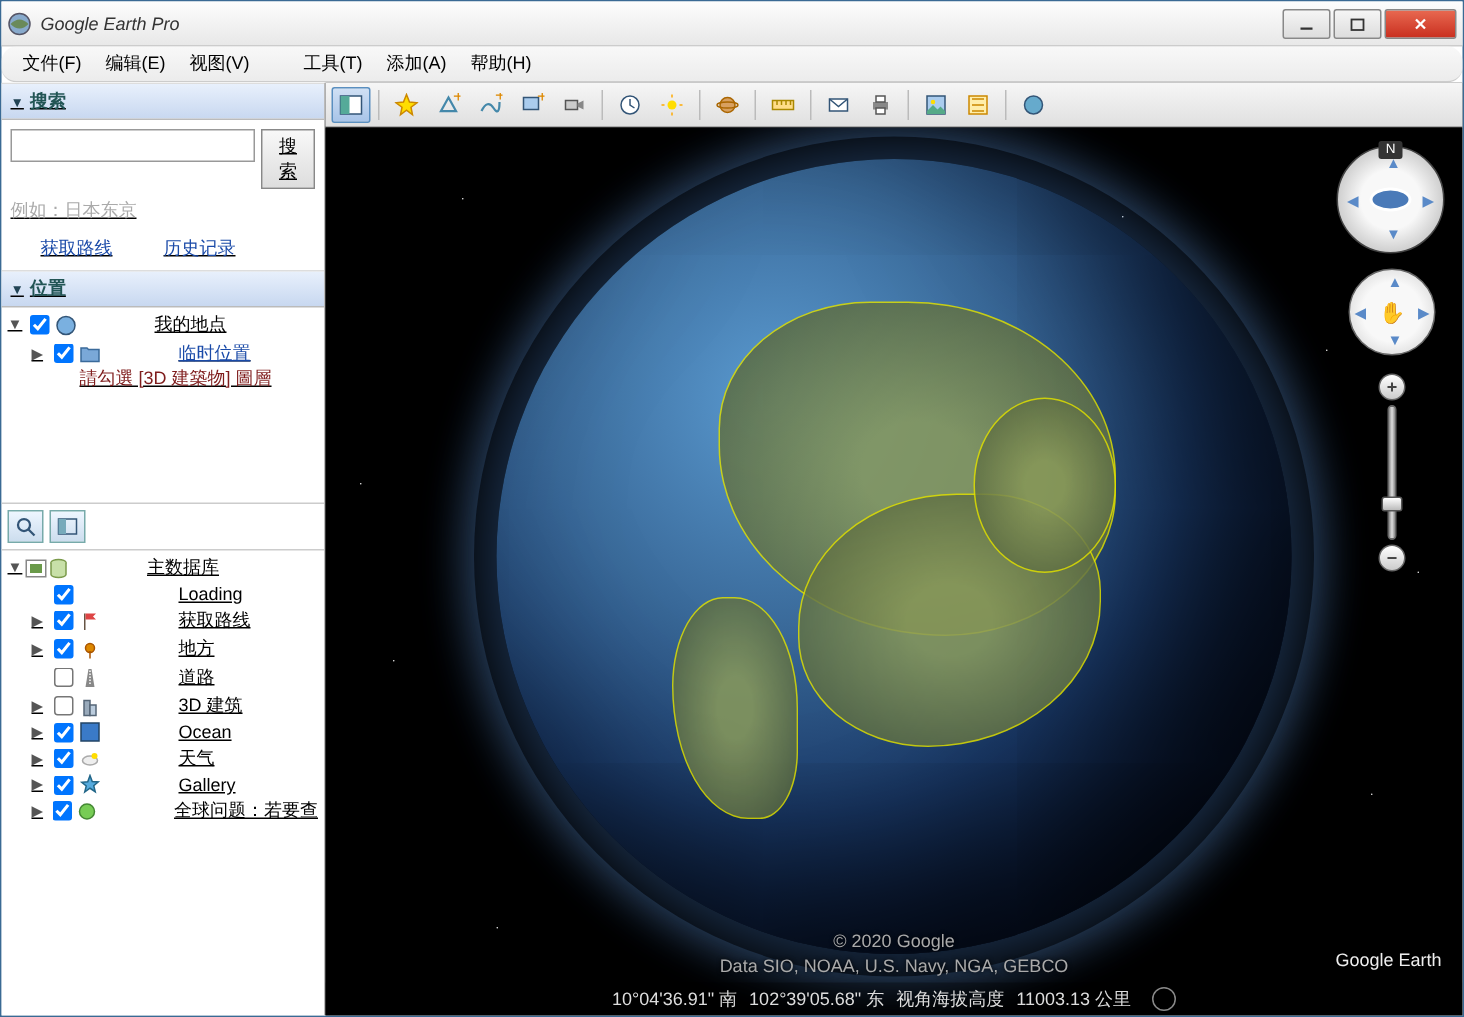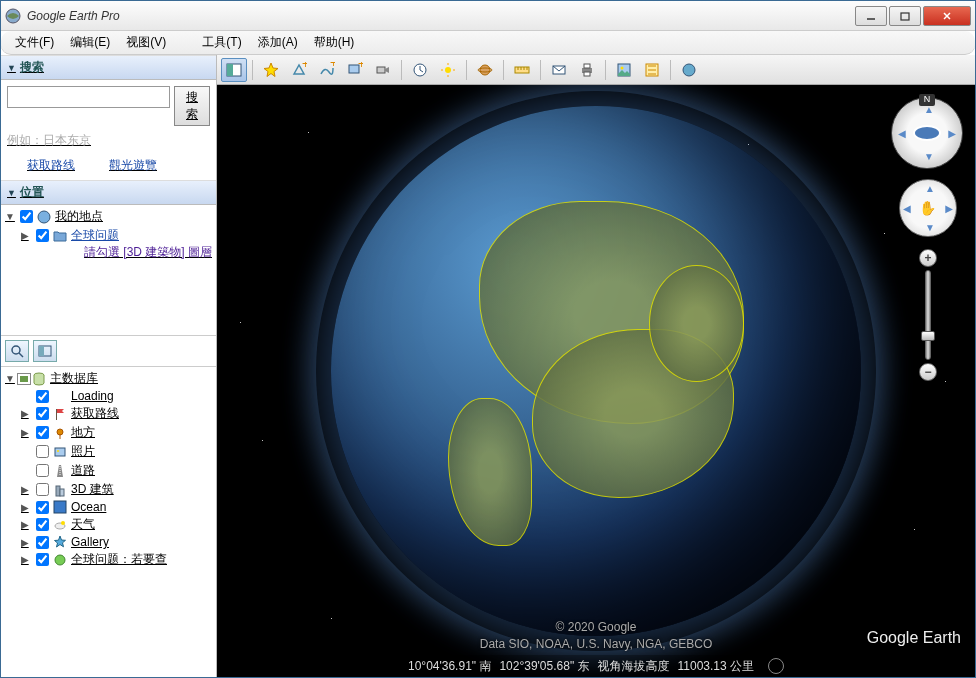--- a/index.html
+++ b/index.html
@@ -32,23 +32,23 @@
 .search-btn { padding: 2px 8px; border: 1px solid #888; background: linear-gradient(to bottom, #f8f8f8, #ddd); cursor: pointer; }
 .search-hint { color: #aaa; margin-top: 6px; }
 .search-links { display: flex; gap: 34px; margin-top: 8px; padding-left: 20px; }
 .search-links span { color: #1a4aa8; cursor: pointer; }
 
 .tree { padding: 2px 4px; overflow-y: auto; flex: 1; }
 .tree-node { display: flex; align-items: center; padding: 1px 0; white-space: nowrap; }
 .tree-toggle { width: 12px; font-size: 10px; color: #555; cursor: pointer; }
 .tree-cb { margin: 0 3px; }
 .tree-icon { width: 16px; height: 14px; margin-right: 3px; display: inline-flex; align-items: center; justify-content: center; }
-.tree-label { cursor: pointer; }
+.tree-label { cursor: pointer; margin-left: 48px; }
 .tree-label.link { color: #1a4aa8; text-decoration: underline; }
-.tree-hint { color: #4c1d95; padding-left: 48px; line-height: 1.3; text-align: right; }
+.tree-hint { color: #7f1d1d; padding-left: 48px; line-height: 1.3; }
 .indent-1 { padding-left: 16px; }
 
 .tool-row { padding: 4px; border-top: 1px solid #ccc; border-bottom: 1px solid #ccc; display: flex; gap: 4px; }
 .tool-sq { width: 24px; height: 22px; border: 1px solid #7aa; background: linear-gradient(to bottom,#eef6ff,#cde); display:flex; align-items:center; justify-content:center; cursor:pointer; }
 
 .layers-body { flex: 1; overflow-y: auto; }
 
 .main-view { flex: 1; position: relative; background: #000; display: flex; flex-direction: column; }
 
 .toolbar { height: 30px; background: linear-gradient(to bottom, #f6f6f6, #e0e0e0); border-bottom: 1px solid #aaa; display: flex; align-items: center; padding: 0 4px; gap: 2px; }
@@ -57,21 +57,21 @@
 .tb-sep { width: 1px; height: 20px; background: #bbb; margin: 0 3px; }
 
 .globe-area { flex: 1; position: relative; background: #000; overflow: hidden; }
 .stars { position: absolute; inset: 0; }
 .star { position: absolute; width: 1px; height: 1px; background: #fff; border-radius: 50%; }
 .globe { position: absolute; left: 50%; top: 50%; width: 530px; height: 530px; margin-left: -265px; margin-top: -275px; border-radius: 50%; background: radial-gradient(circle at 35% 30%, #5a9ad0 0%, #3a6a9a 30%, #1a3a6a 55%, #0a1a3a 75%, #000510 90%); box-shadow: 0 0 40px 10px rgba(80,140,220,0.35), inset -60px -50px 120px rgba(0,0,0,0.75); overflow:hidden; }
 .land { position:absolute; background: radial-gradient(ellipse, #8a9a5a 20%, #6a7a4a 60%, #4a5a3a 100%); border: 1px solid #dede00; opacity:0.85; }
 .globe-ring { position:absolute; left:50%; top:50%; width:560px; height:560px; margin-left:-280px; margin-top:-290px; border-radius:50%; box-shadow: 0 0 30px 6px rgba(120,180,255,0.25); pointer-events:none; }
 
 .attribution { position: absolute; left: 0; right: 0; bottom: 24px; text-align: center; color: #aaa; font-size: 11px; line-height: 1.4; text-shadow: 0 0 3px #000; pointer-events: none; }
-.ge-logo { position: absolute; right: 14px; bottom: 30px; color: #eee; font-size: 16px; text-shadow: 0 0 4px #000; }
+.ge-logo { position: absolute; right: 14px; bottom: 30px; color: #eee; font-size: 12px; text-shadow: 0 0 4px #000; }
 .status-bar { position: absolute; left: 0; right: 0; bottom: 0; height: 22px; background: rgba(0,0,0,0.3); color: #ddd; font-family: monospace; font-size: 13px; display: flex; align-items: center; justify-content: center; gap: 8px; }
 .status-eye { width:16px; height:16px; border:1px solid #888; border-radius:50%; margin-left:6px; }
 
 .nav-compass { position: absolute; top: 12px; right: 12px; width: 72px; height: 72px; }
 .nav-ring { width:72px; height:72px; border-radius:50%; background: radial-gradient(circle,#f8f8f8 40%,#d0d0d0 70%,#888 100%); position:relative; border:1px solid #444; }
 .nav-n { position:absolute; top:-4px; left:50%; transform:translateX(-50%); width:16px; height:12px; background:#333; color:#fff; font-size:9px; text-align:center; border-radius:2px; }
 .nav-eye { position:absolute; top:50%; left:50%; transform:translate(-50%,-50%); width:28px; height:16px; background:#4a7ab8; border-radius:50%; border:2px solid #fff; }
 .nav-arrow { position:absolute; font-size:10px; color:#5a8ac8; }
 
 .nav-pan { position:absolute; top:94px; right:18px; width:58px; height:58px; border-radius:50%; background: radial-gradient(circle,#f8f8f8 50%,#ccc 100%); border:1px solid #666; }
@@ -132,21 +132,21 @@
           <span>搜索</span>
         </div>
       <div class="search-body">
         <div class="search-row">
           <input class="search-input" style="">
           <button class="search-btn">搜索</button>
         </div>
         <div class="search-hint">例如：日本东京</div>
         <div class="search-links">
           <span>获取路线</span>
-          <span>觀光遊覽</span>
+          <span>历史记录</span>
         </div>
       </div>
 
       <div class="panel-header">
           <span>位置</span>
         </div>
       <div class="tree" style="flex:0 0 auto; height:130px;">
         <div class="tree-node">
           <span class="tree-toggle">▼</span>
           <input type="checkbox" class="tree-cb" checked="" style="">
@@ -158,21 +158,21 @@
           <span class="tree-label">我的地点</span>
         </div>
         <div class="tree-node indent-1">
           <span class="tree-toggle">▶</span>
           <input type="checkbox" class="tree-cb" checked="" style="">
           <span class="tree-icon">
               <svg width="14" height="12" viewBox="0 0 14 12">
                 <path class="folder-icon" d="M1 2h4l1 1h7v8H1z"></path>
               </svg>
             </span>
-          <span class="tree-label link">全球问题</span>
+          <span class="tree-label link">临时位置</span>
         </div>
         <div class="tree-hint">請勾選 [3D 建築物] 圖層</div>
       </div>
 
       <div class="tool-row">
         <div class="tool-sq">
             <svg width="14" height="14" viewBox="0 0 14 14">
               <circle cx="6" cy="6" r="4" fill="none" stroke="#357" stroke-width="1.5"></circle>
               <line x1="9" y1="9" x2="13" y2="13" stroke="#357" stroke-width="1.5"></line>
             </svg>
@@ -219,31 +219,20 @@
           <div class="tree-node indent-1">
             <span class="tree-toggle">▶</span>
             <input type="checkbox" class="tree-cb" checked="" style="">
             <span class="tree-icon">
               <svg width="14" height="14" viewBox="0 0 14 14">
                 <circle cx="7" cy="6" r="3" fill="#d80" stroke="#a50"></circle>
                 <path d="M7 8v5" stroke="#a50"></path>
               </svg>
             </span>
             <span class="tree-label">地方</span>
-          </div>
-          <div class="tree-node indent-1">
-            <span class="tree-toggle"></span>
-            <input type="checkbox" class="tree-cb" style="">
-            <span class="tree-icon">
-              <svg width="14" height="14" viewBox="0 0 14 14">
-                <rect x="2" y="3" width="10" height="8" fill="#ace" stroke="#357"></rect>
-                <circle cx="5" cy="6" r="1" fill="#fd0"></circle>
-              </svg>
-            </span>
-            <span class="tree-label">照片</span>
           </div>
           <div class="tree-node indent-1">
             <span class="tree-toggle"></span>
             <input type="checkbox" class="tree-cb" style="">
             <span class="tree-icon">
               <svg width="14" height="14" viewBox="0 0 14 14">
                 <path d="M4 13L6 1h2l2 12z" fill="#888"></path>
                 <line x1="7" y1="2" x2="7" y2="12" stroke="#fff" stroke-dasharray="1 1"></line>
               </svg>
             </span>

